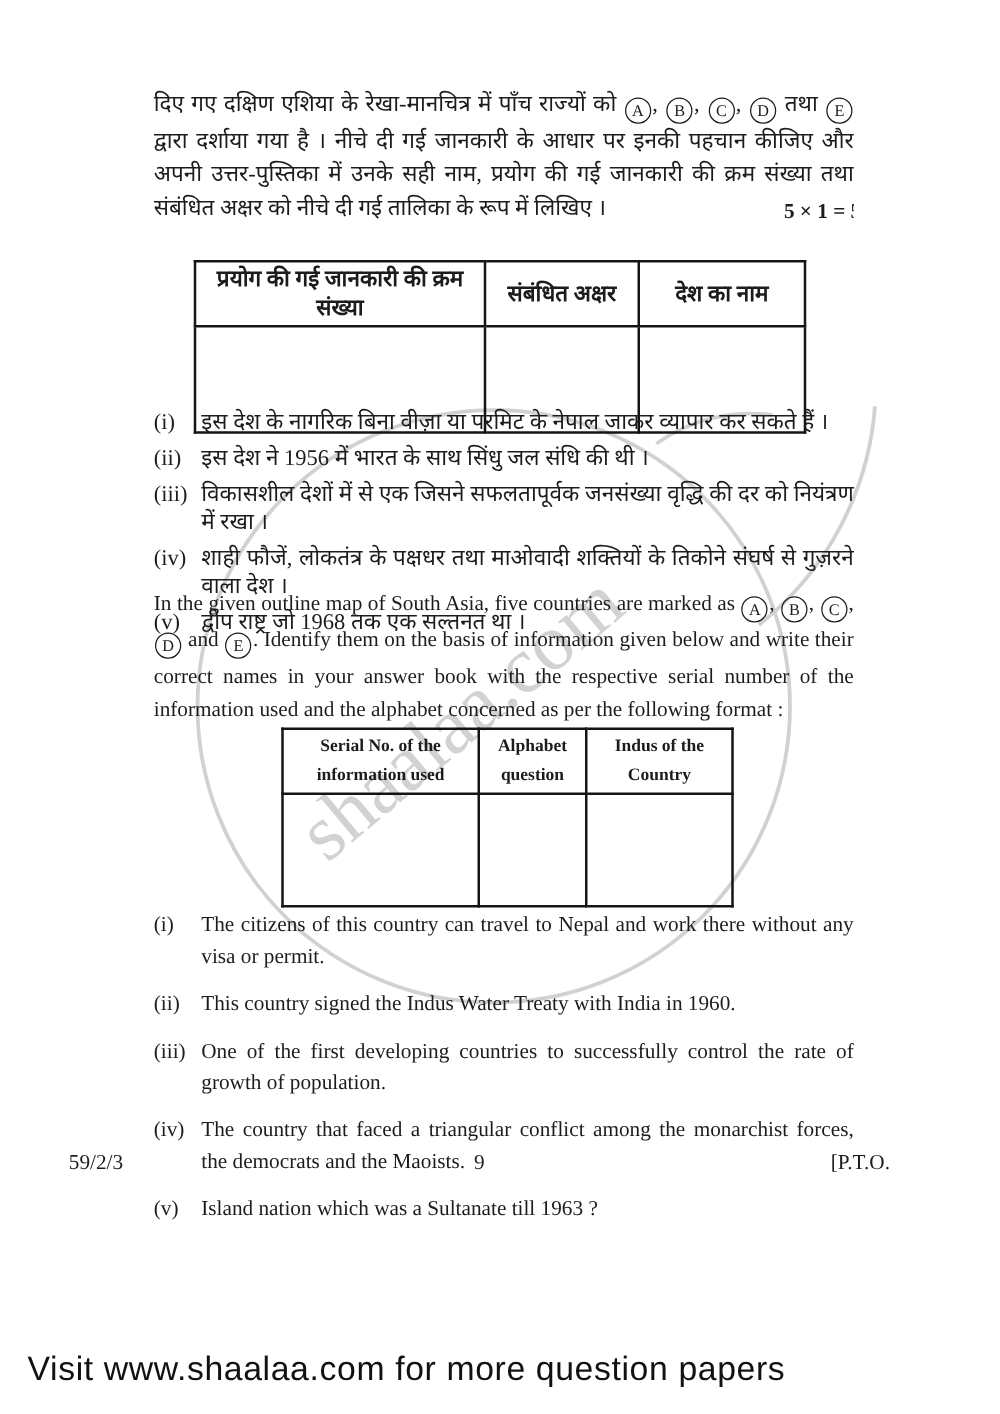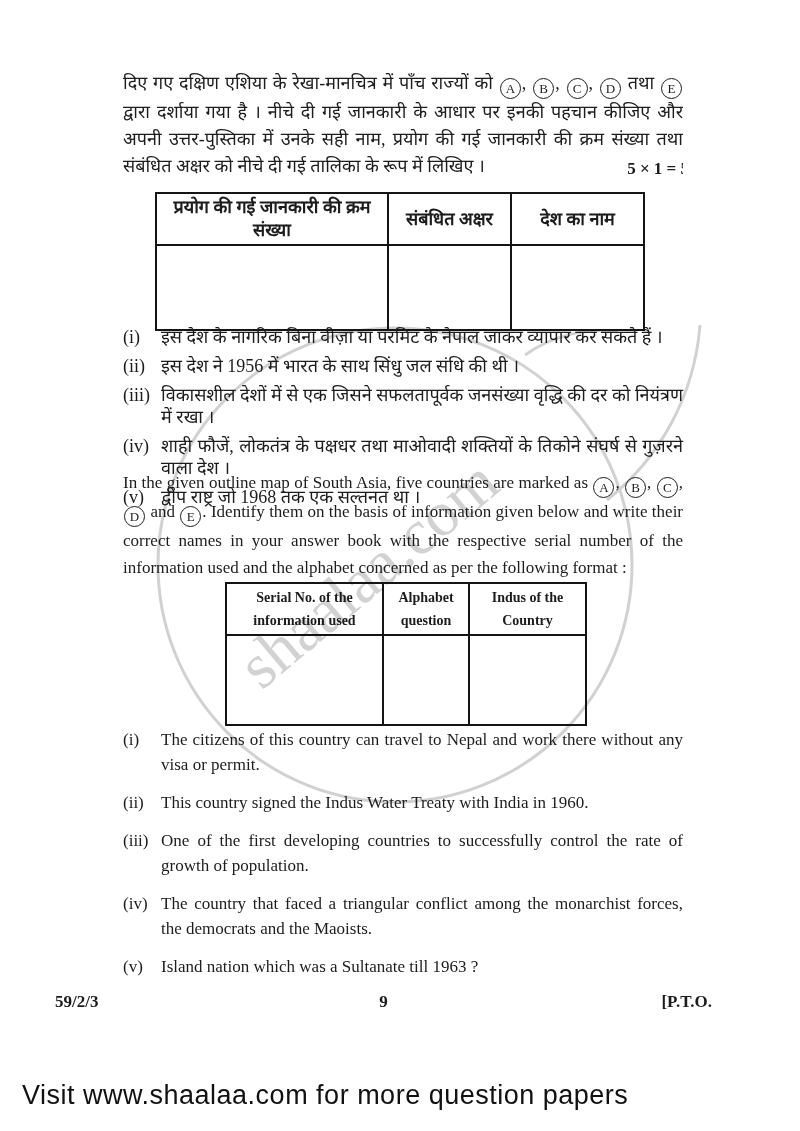--- a/index.html
+++ b/index.html
@@ -12,21 +12,21 @@
   .content{position:relative;z-index:1}
 
   .para{position:absolute;left:123px;width:560px;text-align:justify;margin:0}
   #hindi-para{top:70px;font-size:18px;line-height:27px;height:112px;overflow:hidden}
   #marks{position:absolute;right:-6px;bottom:0;font-weight:bold;font-size:17px;background:#fff;padding-left:6px}
   #english-para{top:469px;font-size:17px;line-height:27px;height:112px;overflow:hidden}
 
   table{border-collapse:collapse;position:absolute;table-layout:fixed}
   th,td{border:2px solid #141414;padding:2px 6px;vertical-align:middle}
   th{font-weight:bold;text-align:center}
-  #table1{left:155px;top:192px;width:488px}
+  #table1{left:155px;top:208px;width:488px}
   #table1 th{font-size:18px;height:23px;line-height:23px}
   #table1 td{height:79px}
   #table2{left:225px;top:582px;width:360px}
   #table2 th{font-size:14px;line-height:23px;height:46px;padding:2px 8px}
   #table2 td{height:84px}
 
   .items{position:absolute;left:123px;width:560px}
   #hindi-items{top:326px;font-size:18px}
   #hindi-items .item{margin-bottom:7px;line-height:22px}
   #english-items{top:727px;font-size:17px}
@@ -34,21 +34,21 @@
   .item{display:flex}
   .item .num{width:38px;flex:0 0 38px}
   .item .txt{flex:1;text-align:justify}
 
   .circ{
     display:inline-block;width:19px;height:19px;border:1.5px solid #1c1c1c;border-radius:50%;
     text-align:center;line-height:19px;font-size:13px;vertical-align:-4px;margin:0 1px;
     font-family:"Liberation Serif",serif;
   }
 
-  #page-footer{position:absolute;left:55px;top:992px;width:657px;height:22px;font-weight:bold;font-size:17px}
+  #page-footer{position:absolute;left:55px;top:920px;width:657px;height:22px;font-weight:normal;font-size:17px}
   #page-footer .left{position:absolute;left:0}
   #page-footer .center{position:absolute;left:0;right:0;text-align:center}
   #page-footer .right{position:absolute;right:0}
 
   #site-footer{
     position:absolute;left:22px;top:1080px;font-family:"Liberation Sans","DejaVu Sans",sans-serif;
     font-size:27px;color:#111;letter-spacing:.5px;text-align:center;
   }
 </style>
 </head>

